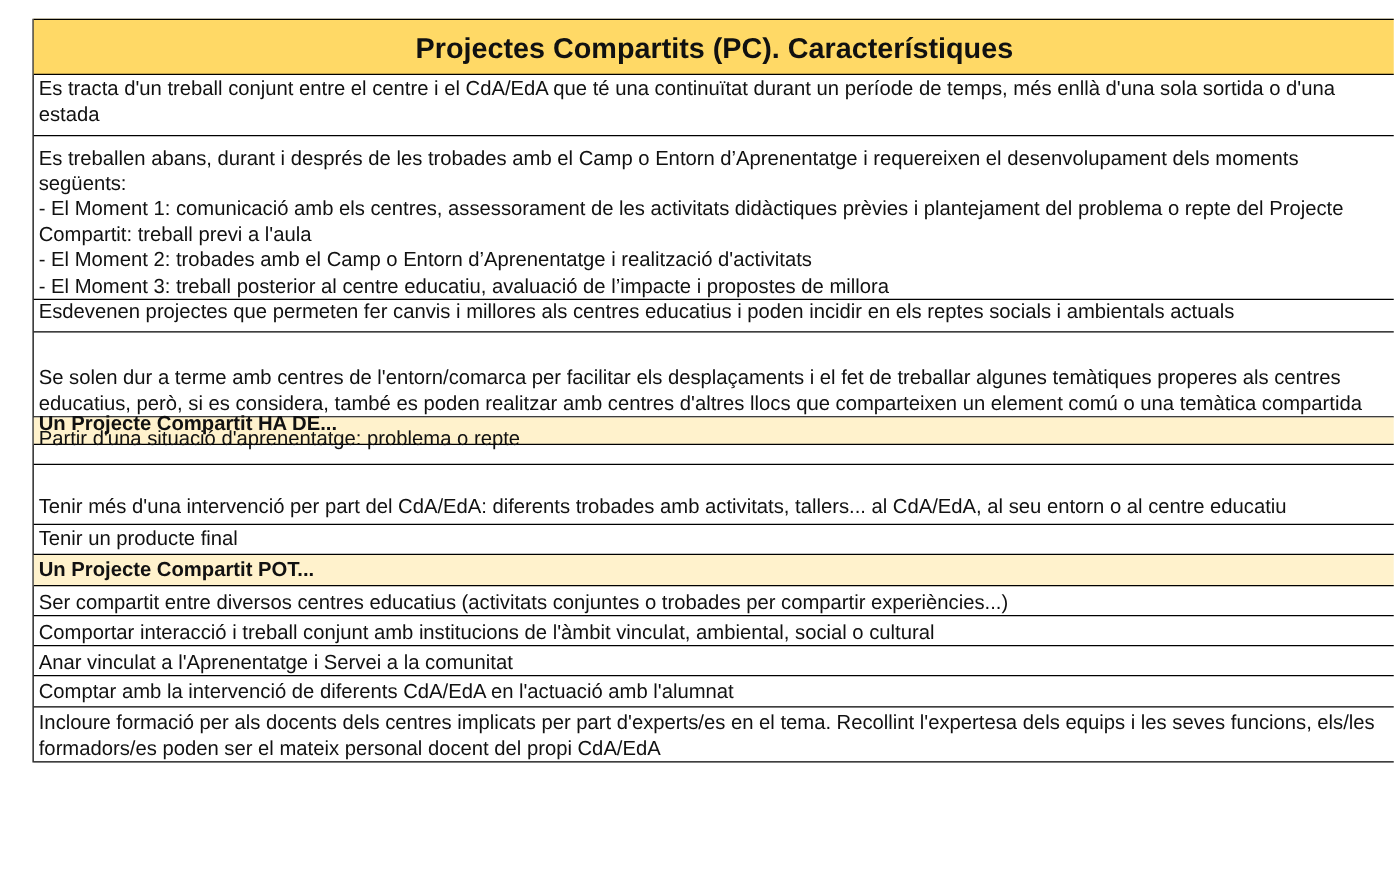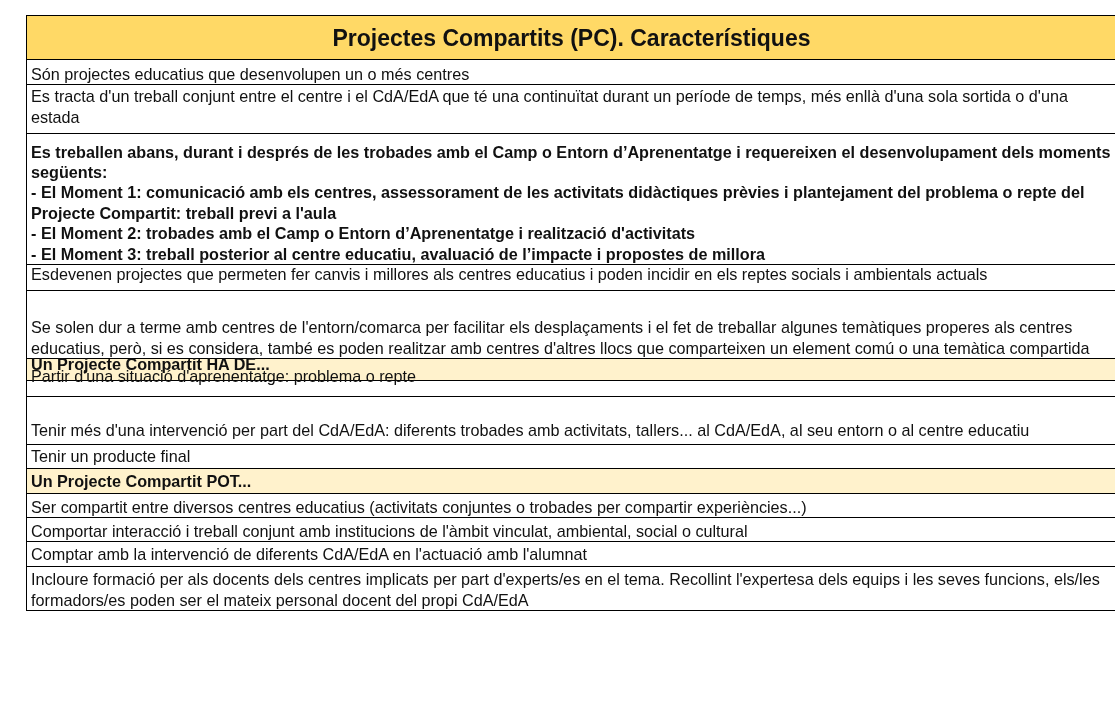--- a/index.html
+++ b/index.html
@@ -8,31 +8,28 @@
   .tbl { position: absolute; left: 26px; top: 15px; width: 1089px;
          border-left: 1px solid #000; border-right: 1px solid #000; }
   .row { border-bottom: 1px solid #000; box-sizing: border-box;
          font-size: 16.2px; line-height: 20.4px; padding: 0 4px;
          display: flex; flex-direction: column; justify-content: flex-end; }
   .row span { display: block; }
   .hdr { background: #FFD966; height: 45px; border-top: 1px solid #000;
          font-weight: bold; font-size: 23px; text-align: center;
          justify-content: center; padding-top: 2px; }
   .sec { background: #FFF2CC; font-weight: bold; }
-  .pl { white-space: pre-line; font-weight: bold; }
+  .pl { white-space: pre-line; }
 </style>
 </head>
 <body>
 
 <div class="tbl">
   <div class="row hdr">
       <span>Projectes Compartits (PC). Característiques</span>
-    </div>
-  <div class="row" style="height:25px">
-      <span>Són projectes educatius que desenvolupen un o més centres</span>
     </div>
   <div class="row" style="height:49px;padding-bottom:6px">
       <span>Es tracta d'un treball conjunt entre el centre i el CdA/EdA que té una continuïtat durant un període de temps, més enllà d'una sola sortida o d'una estada</span>
     </div>
   <div class="row pl" style="height:131px"><span class="pl">Es treballen abans, durant i després de les trobades amb el Camp o Entorn d’Aprenentatge i requereixen el desenvolupament dels moments següents:
 - El Moment 1: comunicació amb els centres, assessorament de les activitats didàctiques prèvies i plantejament del problema o repte del Projecte Compartit: treball previ a l'aula
 - El Moment 2: trobades amb el Camp o Entorn d’Aprenentatge i realització d'activitats
 - El Moment 3: treball posterior al centre educatiu, avaluació de l’impacte i propostes de millora</span></div>
   <div class="row" style="height:26px;padding-bottom:6px">
       <span>Esdevenen projectes que permeten fer canvis i millores als centres educatius i poden incidir en els reptes socials i ambientals actuals</span>
@@ -54,19 +51,22 @@
     </div>
   <div class="row sec" style="height:25px;padding-bottom:2px">
       <span>Un Projecte Compartit POT...</span>
     </div>
   <div class="row" style="height:24px">
       <span>Ser compartit entre diversos centres educatius (activitats conjuntes o trobades per compartir experiències...)</span>
     </div>
   <div class="row" style="height:24px">
       <span>Comportar interacció i treball conjunt amb institucions de l'àmbit vinculat, ambiental, social o cultural</span>
     </div>
+  <div class="row" style="height:24px">
+      <span>Anar vinculat a l'Aprenentatge i Servei a la comunitat</span>
+    </div>
   <div class="row" style="height:25px;padding-bottom:2px">
       <span>Comptar amb la intervenció de diferents CdA/EdA en l'actuació amb l'alumnat</span>
     </div>
   <div class="row" style="height:44px">
       <span>Incloure formació per als docents dels centres implicats per part d'experts/es en el tema. Recollint l'expertesa dels equips i les seves funcions, els/les formadors/es poden ser el mateix personal docent del propi CdA/EdA</span>
     </div>
 </div>
 
 </body></html>

